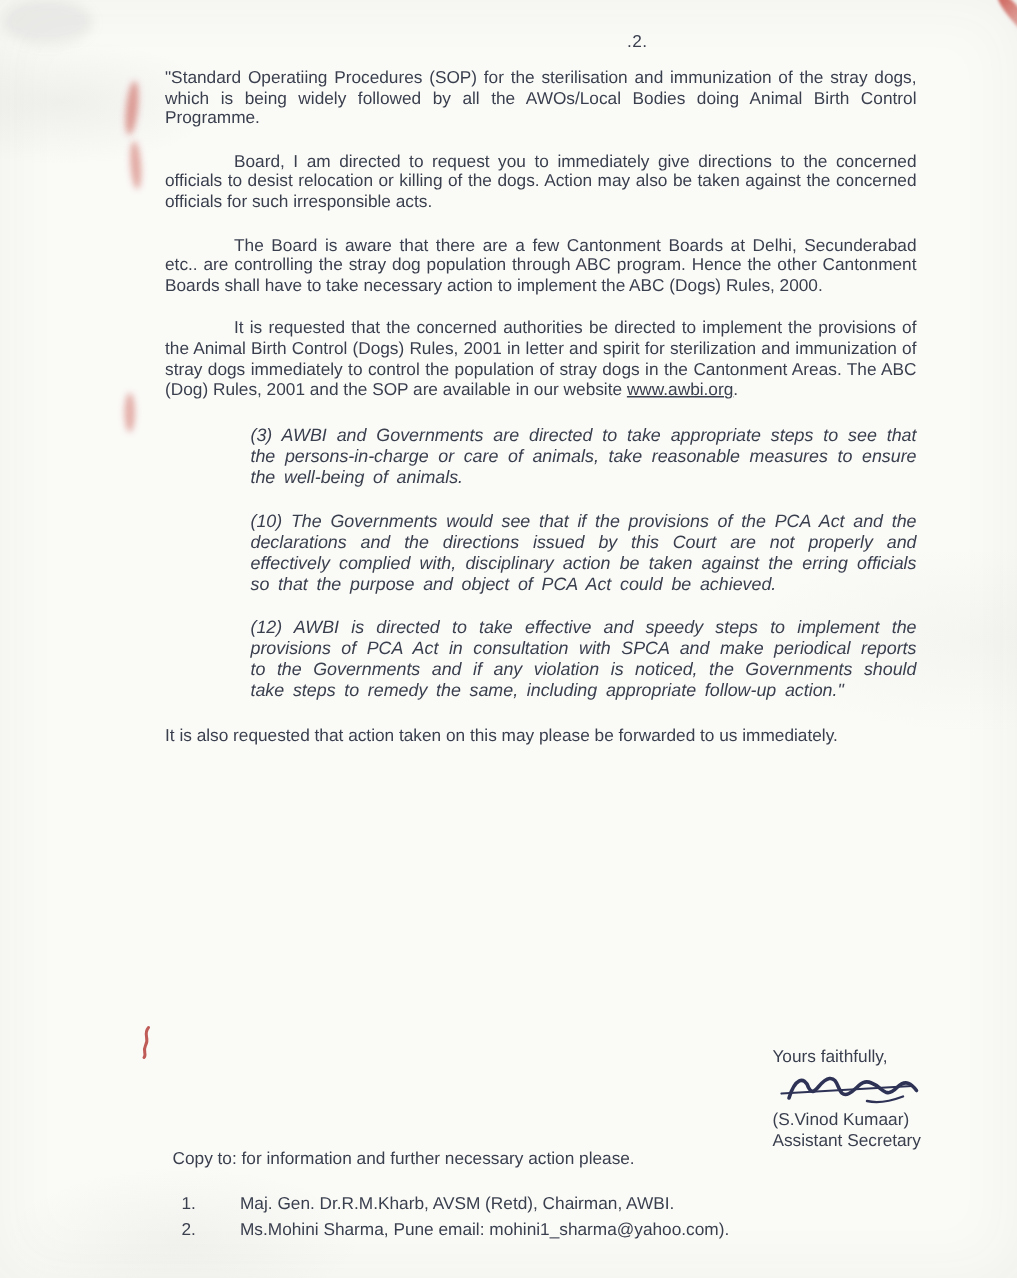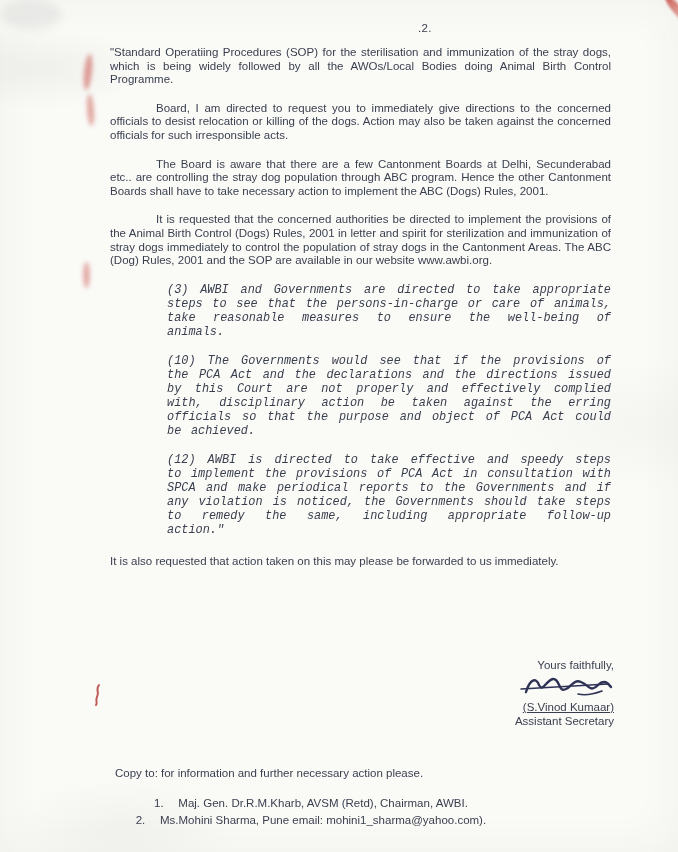--- a/index.html
+++ b/index.html
@@ -35,69 +35,67 @@
     width: 501px;
   }
   .para {
     margin: 0 0 15px 0;
     font-size: 11.5px;
     line-height: 13.6px;
     text-align: justify;
   }
   .para.indent { text-indent: 46px; }
   .para.big-indent { text-indent: 80px; }
-  .link { color: inherit; cursor: pointer; }
+  .link { text-decoration: underline; color: inherit; cursor: pointer; }
 
   .quotes { margin: 2px 0 0 57px; }
   .quote {
     margin: 4px 0 15px 0;
     font-size: 11.9px;
     font-style: italic;
     line-height: 14px;
     text-align: justify;
     word-spacing: 2.5px;
-    font-family: Liberation Mono, monospace;
   }
 
   .closing {
     text-align: left;
     white-space: nowrap;
     margin-top: 18px;
   }
 
   .signoff {
     position: absolute;
-    top: 658px;
+    top: 698px;
     right: 64px;
-    text-align: right;
+    text-align: left;
     font-size: 11.5px;
     line-height: 14px;
     margin-left: 45px;
   }
   .signature { display: block; margin: 0 0 -3px auto; }
-  .sig-name { margin-top: 1px; text-decoration: underline; }
+  .sig-name { margin-top: 1px; }
 
   .pen-mark {
     position: absolute;
     left: 90px;
     top: 682px;
   }
 
   .copy-heading {
     position: absolute;
     left: 115px;
     top: 767px;
     font-size: 11.5px;
   }
   .copy-list {
     position: absolute;
     left: 121px;
     top: 795px;
     font-size: 11.5px;
-    text-align: center;
   }
   .copy-item { line-height: 16.5px; white-space: nowrap; }
   .copy-item .num { display: inline-block; width: 39px; }
 
   
   .artifact { position: absolute; pointer-events: none; }
   .red-corner {
     right: -4px; top: -8px;
     width: 9px; height: 36px;
     background: linear-gradient(180deg, rgba(196,62,52,0.8), rgba(196,62,52,0.25));
@@ -145,21 +143,21 @@
   <div class="artifact red-corner"></div>
   <div class="artifact red-smudge-1"></div>
   <div class="artifact red-smudge-2"></div>
   <div class="artifact red-smudge-3"></div>
 
   <div class="page-number">.2.</div>
 
   <div class="body-text">
     <p class="para">"Standard Operatiing Procedures (SOP) for the sterilisation and immunization of the stray dogs, which is being widely followed by all the AWOs/Local Bodies doing Animal Birth Control Programme.</p>
     <p class="para indent">Board, I am directed to request you to immediately give directions to the concerned officials to desist relocation or killing of the dogs. Action may also be taken against the concerned officials for such irresponsible acts.</p>
-    <p class="para indent">The Board is aware that there are a few Cantonment Boards at Delhi, Secunderabad etc.. are controlling the stray dog population through ABC program. Hence the other Cantonment Boards shall have to take necessary action to implement the ABC (Dogs) Rules, 2001.</p>
+    <p class="para indent">The Board is aware that there are a few Cantonment Boards at Delhi, Secunderabad etc.. are controlling the stray dog population through ABC program. Hence the other Cantonment Boards shall have to take necessary action to implement the ABC (Dogs) Rules, 2000.</p>
     <p class="para indent"><span>It is requested that the concerned authorities be directed to implement the provisions of the Animal Birth Control (Dogs) Rules, 2001 in letter and spirit for sterilization and immunization of stray dogs immediately to control the population of stray dogs in the Cantonment Areas. The ABC (Dog) Rules, 2001 and the SOP are available in our website </span><span class="link">www.awbi.org</span><span>.</span></p>
 
     <div class="quotes">
       <p class="quote">(3) AWBI and Governments are directed to take appropriate steps to see that the persons-in-charge or care of animals, take reasonable measures to ensure the well-being of animals.</p>
       <p class="quote">(10) The Governments would see that if the provisions of the PCA Act and the declarations and the directions issued by this Court are not properly and effectively complied with, disciplinary action be taken against the erring officials so that the purpose and object of PCA Act could be achieved.</p>
       <p class="quote">(12) AWBI is directed to take effective and speedy steps to implement the provisions of PCA Act in consultation with SPCA and make periodical reports to the Governments and if any violation is noticed, the Governments should take steps to remedy the same, including appropriate follow-up action."</p>
     </div>
 
     <p class="para closing">It is also requested that action taken on this may please be forwarded to us immediately.</p>
   </div>

